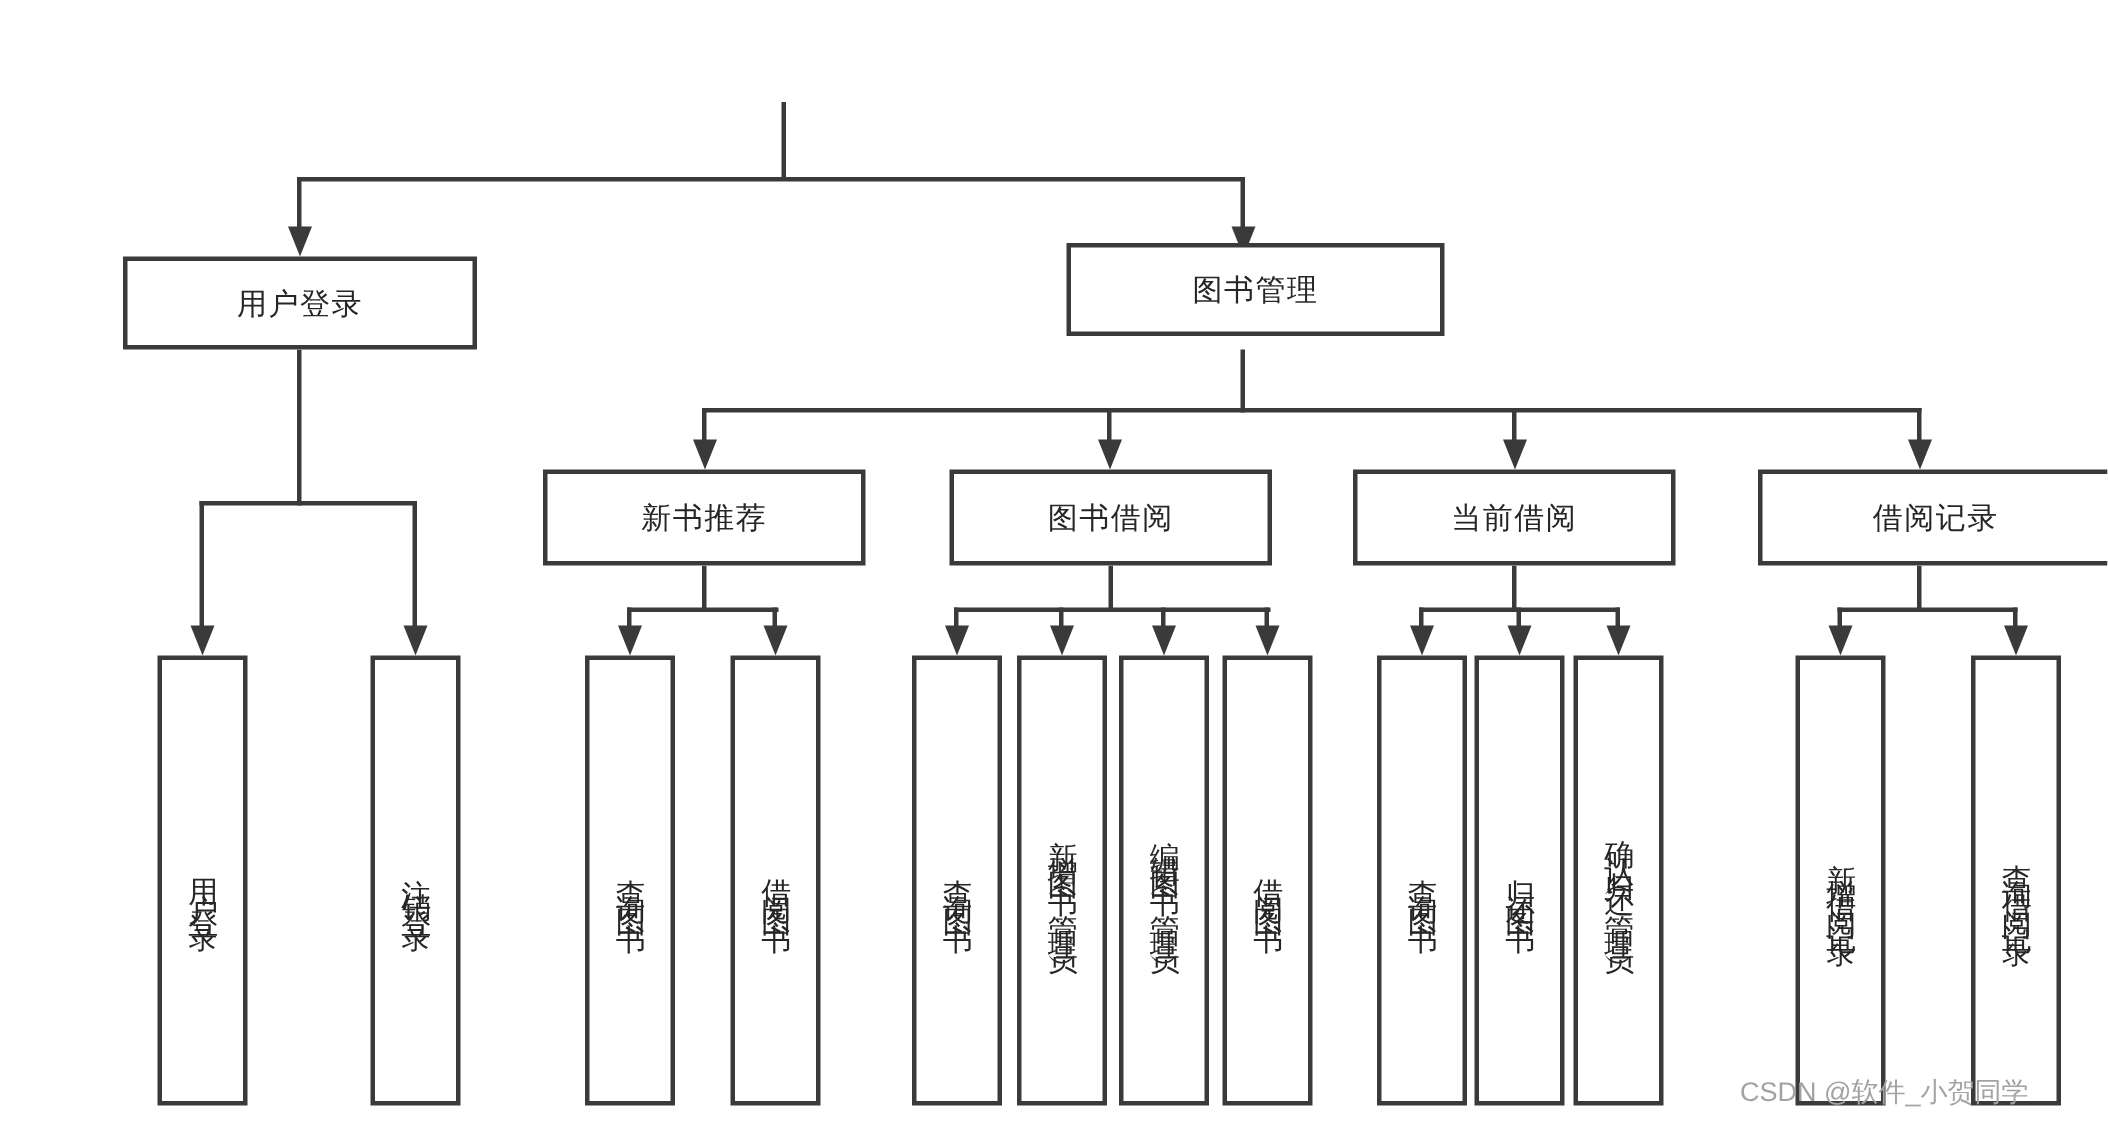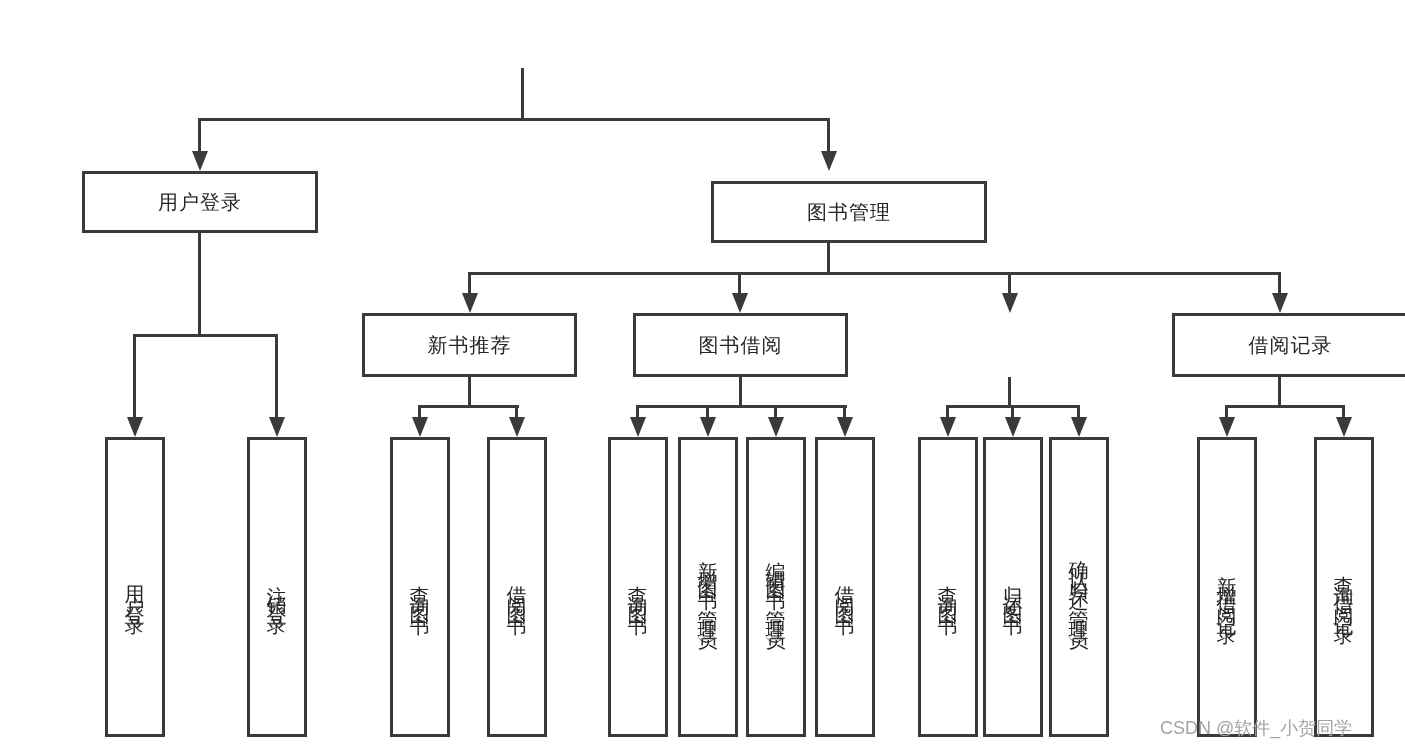--- a/index.html
+++ b/index.html
@@ -102,24 +102,25 @@
 
   <div class="vl" style="left:1278px;top:377px;height:31px"></div>
   <div class="hl" style="left:1225px;top:405px;width:120px"></div>
   <div class="vl" style="left:1225px;top:405px;height:14px"></div>
   <div class="ar" style="left:1219px;top:417px"></div>
   <div class="vl" style="left:1342px;top:405px;height:14px"></div>
   <div class="ar" style="left:1336px;top:417px"></div>
 
 
   <div class="node" style="left:82px;top:171px;width:236px;height:62px">用户登录</div>
-  <div class="node" style="left:711px;top:181px;width:276px;height:62px">图书管理</div>
+  <div class="node" style="left:711px;top:162px;width:252px;height:62px">图书管理</div>
 
   <div class="node" style="left:633px;top:313px;width:215px;height:64px">图书借阅</div>
   <div class="node" style="left:362px;top:313px;width:215px;height:64px">新书推荐</div>
+  <div class="node" style="left:902px;top:313px;width:215px;height:64px">当前借阅</div>
   <div class="node" style="left:1172px;top:313px;width:237px;height:64px">借阅记录</div>
 
   <div class="node vnode" style="left:105px;top:437px;width:60px;height:300px">用户登录</div>
   <div class="node vnode" style="left:247px;top:437px;width:60px;height:300px">注销登录</div>
 
   <div class="node vnode" style="left:390px;top:437px;width:60px;height:300px">查询图书</div>
   <div class="node vnode" style="left:487px;top:437px;width:60px;height:300px">借阅图书</div>
 
   <div class="node vnode" style="left:608px;top:437px;width:60px;height:300px">查询图书</div>
   <div class="node vnode" style="left:678px;top:437px;width:60px;height:300px">新增图书（管理员）</div>

